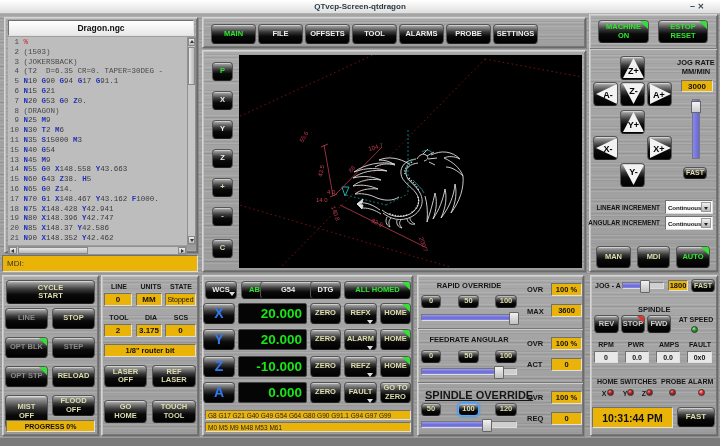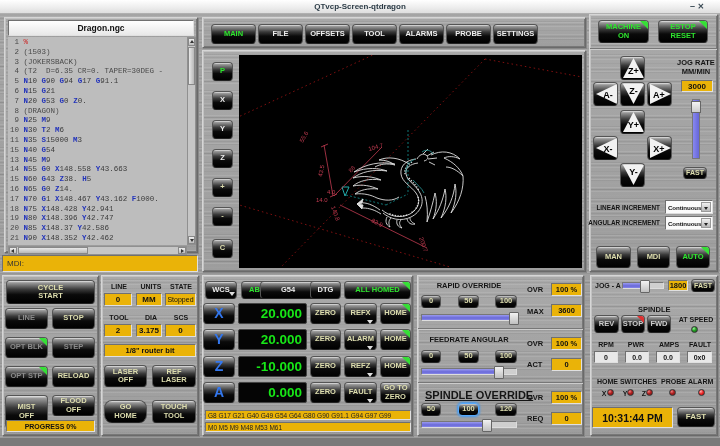--- a/index.html
+++ b/index.html
@@ -112,21 +112,21 @@
 <div class="p wbox" style="left:165px;top:293px;width:31px;height:13px;font-size:7px;font-weight:normal;">Stopped</div>
 <div class="p lbl" style="left:105px;top:314px;width:28px;">TOOL</div>
 <div class="p lbl" style="left:137px;top:314px;width:28px;">DIA</div>
 <div class="p lbl" style="left:167px;top:314px;width:28px;">SCS</div>
 <div class="p wbox" style="left:104px;top:324px;width:28px;height:13px;">2</div>
 <div class="p wbox" style="left:136px;top:324px;width:26px;height:13px;">3.175</div>
 <div class="p wbox" style="left:165px;top:324px;width:31px;height:13px;">0</div>
 <div class="p wbox" style="left:104px;top:344px;width:92px;height:13px;font-size:7.5px;">1/8" router bit</div>
 <div class="p btn" style="left:104px;top:365px;width:43px;height:22px;">LASER<br>OFF</div>
 <div class="p btn" style="left:152px;top:365px;width:44px;height:22px;">REF<br>LASER</div>
-<div class="p btn" style="left:104px;top:400px;width:43px;height:23px;border-radius:8px;">GO<br>HOME</div>
+<div class="p btn" style="left:104px;top:400px;width:43px;height:23px;">GO<br>HOME</div>
 <div class="p btn" style="left:152px;top:400px;width:44px;height:23px;">TOUCH<br>TOOL</div>
 
 <div class="p panel" style="left:202px;top:17px;width:384px;height:31px;"></div>
 <div class="p btn grn" style="left:211px;top:24px;width:45px;height:20px;">MAIN</div>
 <div class="p btn" style="left:258px;top:24px;width:45px;height:20px;color:#eee;">FILE</div>
 <div class="p btn" style="left:305px;top:24px;width:45px;height:20px;color:#eee;">OFFSETS</div>
 <div class="p btn" style="left:352px;top:24px;width:45px;height:20px;color:#eee;">TOOL</div>
 <div class="p btn" style="left:399px;top:24px;width:45px;height:20px;color:#eee;">ALARMS</div>
 <div class="p btn" style="left:446px;top:24px;width:45px;height:20px;color:#eee;">PROBE</div>
 <div class="p btn" style="left:493px;top:24px;width:45px;height:20px;color:#eee;">SETTINGS</div>

